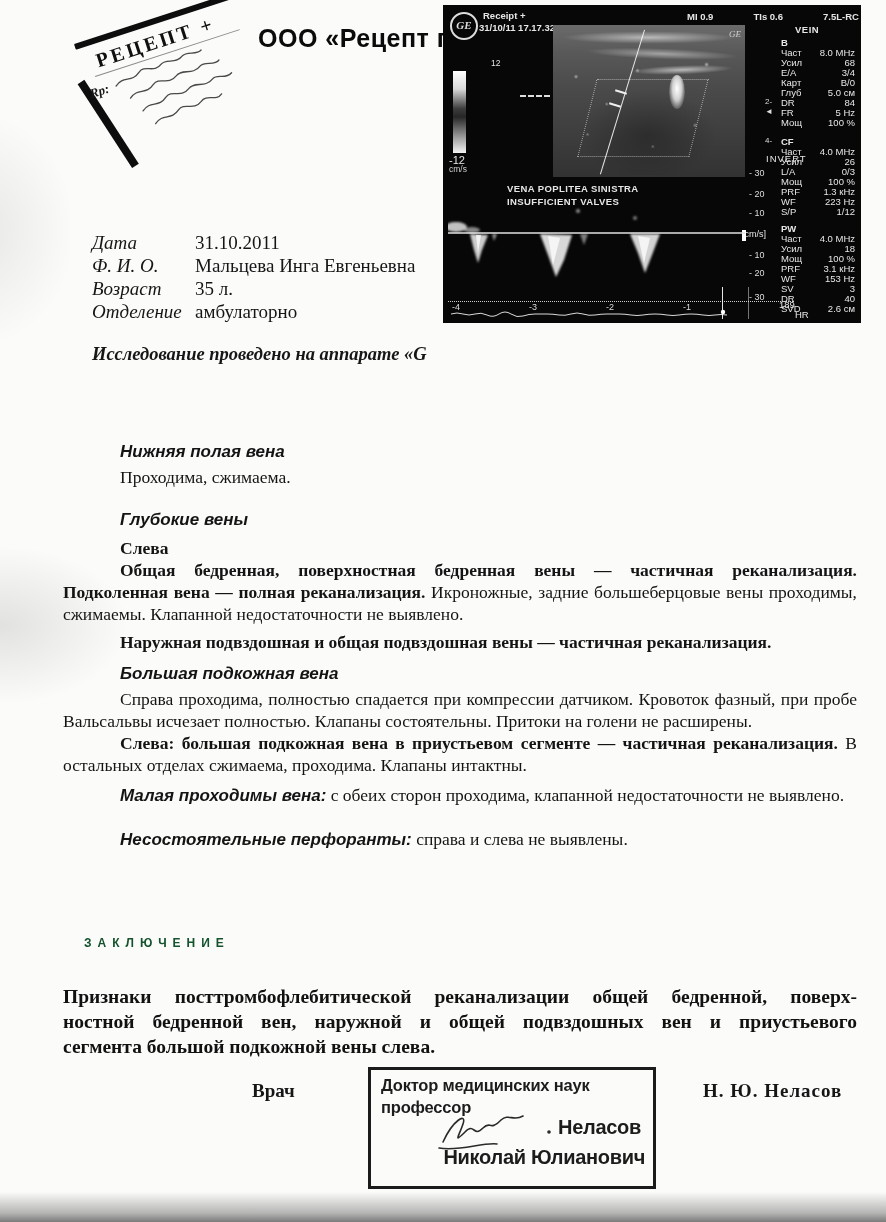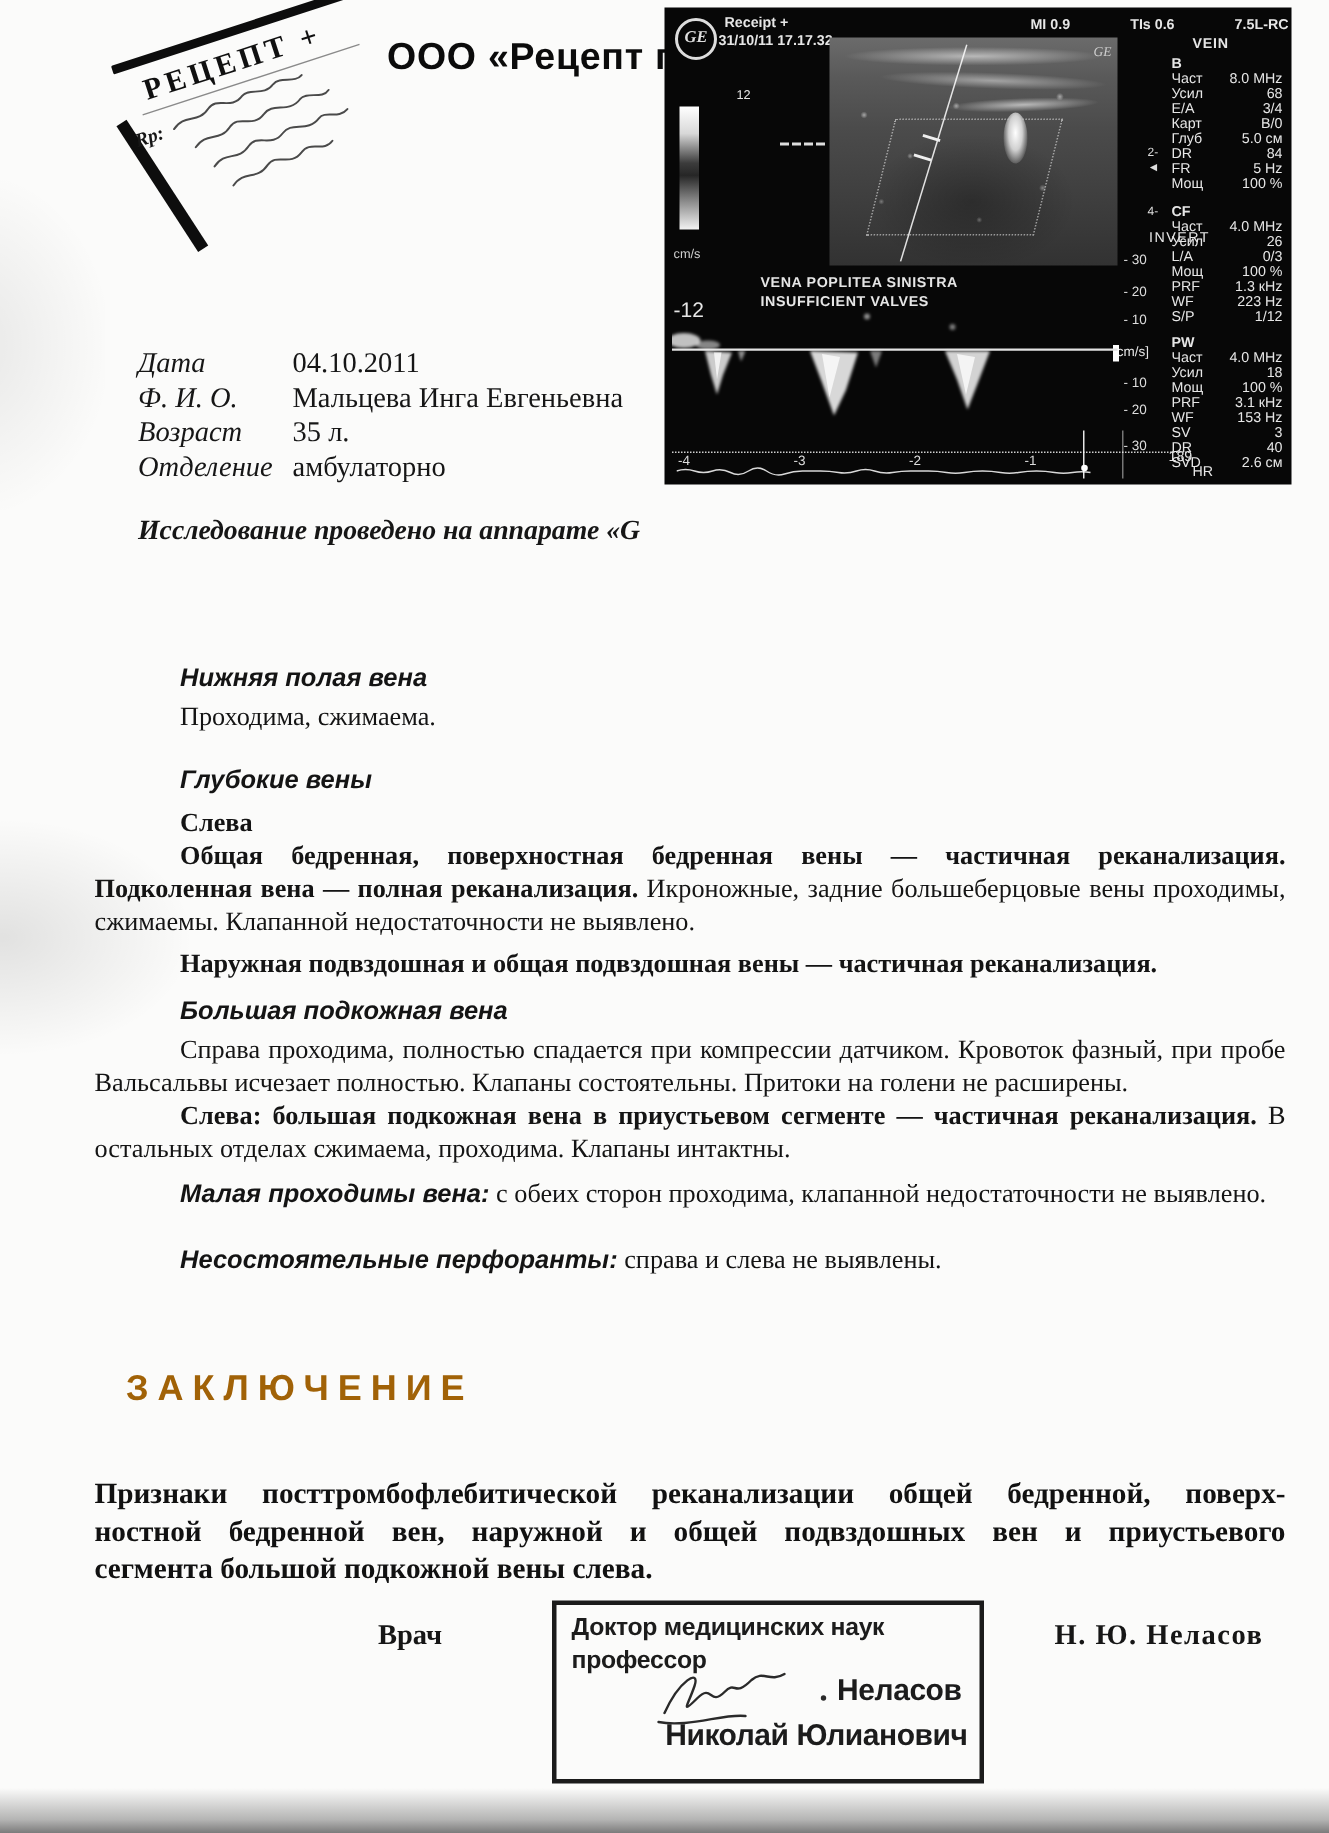--- a/index.html
+++ b/index.html
@@ -38,21 +38,21 @@
   .us-receipt { left:40px; top:6px; font-weight:bold; }
   .us-datetime { left:36px; top:18px; font-weight:bold; }
   .us-mi-row { left:244px; top:7px; width:172px; display:flex; justify-content:space-between; font-weight:bold; }
   .us-mi-row span { position:static; }
   .us-idle { left:252px; top:21px; color:#7d7d7d; letter-spacing:2px; font-size:8px; }
   .us-preset { left:352px; top:20px; font-weight:bold; letter-spacing:.5px; }
 
   .cbar { left:10px; top:66px; width:13px; height:82px;
      background:linear-gradient(to bottom,#ffffff 0%,#d8d8d8 22%,#3c3c3c 46%,#262626 56%,#8f8f8f 78%,#f2f2f2 100%); }
   .cbar-top { left:9px; top:54px; font-size:8.5px;margin-left:39px; }
-  .cbar-bot { left:6px; top:150px; font-size:14px;margin-top:44px; }
+  .cbar-bot { left:6px; top:150px; font-size:11px; }
   .cbar-unit { left:6px; top:160px; font-size:8.5px; color:#cfcfcf; }
 
   .bmode { left:110px; top:20px; width:192px; height:152px; overflow:hidden;
      background:linear-gradient(180deg,#6b6b6b 0%,#595959 18%,#4b4b4b 40%,#3e3e3e 72%,#323232 100%); }
   .bmode .f1 { left:0; top:5px; width:192px; height:15px;
      background:radial-gradient(ellipse 60% 55% at 50% 50%, rgba(255,255,255,.55), rgba(255,255,255,0) 75%); }
   .bmode .f2 { left:8px; top:22px; width:184px; height:13px; transform:rotate(2deg);
      background:radial-gradient(ellipse 55% 55% at 55% 50%, rgba(255,255,255,.45), rgba(255,255,255,0) 75%); }
   .bmode .f3 { left:36px; top:40px; width:150px; height:11px; transform:rotate(-2deg);
      background:radial-gradient(ellipse 45% 55% at 62% 50%, rgba(255,255,255,.6), rgba(255,255,255,0) 75%); }
@@ -112,22 +112,22 @@
 
   
   .report { position:absolute; left:63px; top:420px; width:794px; font-size:17.5px; line-height:22px; text-align:justify; color:#141414; }
   .rh { font-family:"Liberation Sans", sans-serif; font-style:italic; font-weight:bold; font-size:17px;
         text-indent:57px; margin:21px 0 3px; text-align:left; }
   .rp0 { text-indent:57px; margin:0; }
   .mt6 { margin-top:6px; } .mt8 { margin-top:8px; } .mt10 { margin-top:10px !important; } .mt21 { margin-top:21px; }
   .seg-b { font-weight:bold; }
   .seg-hi { font-family:"Liberation Sans", sans-serif; font-style:italic; font-weight:bold; font-size:17px; }
 
-  .concl-title { position:absolute; left:84px; top:912px; font-family:"Liberation Sans", sans-serif;
-     font-weight:bold; font-size:24px; letter-spacing:6px; color:#a16207; }
+  .concl-title { position:absolute; left:84px; top:936px; font-family:"Liberation Sans", sans-serif;
+     font-weight:bold; font-size:12px; letter-spacing:6px; color:#14532d; }
   .concl { position:absolute; left:63px; top:984px; width:794px; font-size:19.5px; font-weight:bold; line-height:25px; color:#111; }
   .concl .jl { text-align:justify; text-align-last:justify; }
   .concl .jl:last-child { text-align-last:left; }
 
   .sig-role { position:absolute; left:252px; top:1080px; font-size:19px; font-weight:bold; }
   .sig-name { position:absolute; left:703px; top:1080px; font-size:19px; font-weight:bold; letter-spacing:1px; }
   .stamp { position:absolute; left:368px; top:1067px; width:282px; height:116px; border:3px solid #1b1b1b;
      font-family:"Liberation Sans", sans-serif; color:#1c1c1c; }
   .stamp-l1 { position:absolute; left:10px; top:6px; font-size:16.5px; font-weight:bold; letter-spacing:-.2px; }
   .stamp-l2 { position:absolute; left:10px; top:28px; font-size:16.5px; font-weight:bold; letter-spacing:-.2px; }
@@ -386,21 +386,21 @@
       <div class="slab" style="top: 185px;">- 20</div>
       <div class="slab" style="top: 204px;">- 10</div>
       <div class="slab" style="top: 246px;">- 10</div>
       <div class="slab" style="top: 264px;">- 20</div>
       <div class="slab" style="top: 288px;">- 30</div>
     </div>
 
   <div class="patient" id="patient-info">
       <div class="prow">
         <span class="plabel">Дата</span>
-        <span class="pvalue">04.10.2011</span>
+        <span class="pvalue">31.10.2011</span>
       </div>
       <div class="prow">
         <span class="plabel">Ф. И. О.</span>
         <span class="pvalue">Мальцева Инга Евгеньевна</span>
       </div>
       <div class="prow">
         <span class="plabel">Возраст</span>
         <span class="pvalue">35 л.</span>
       </div>
       <div class="prow">

